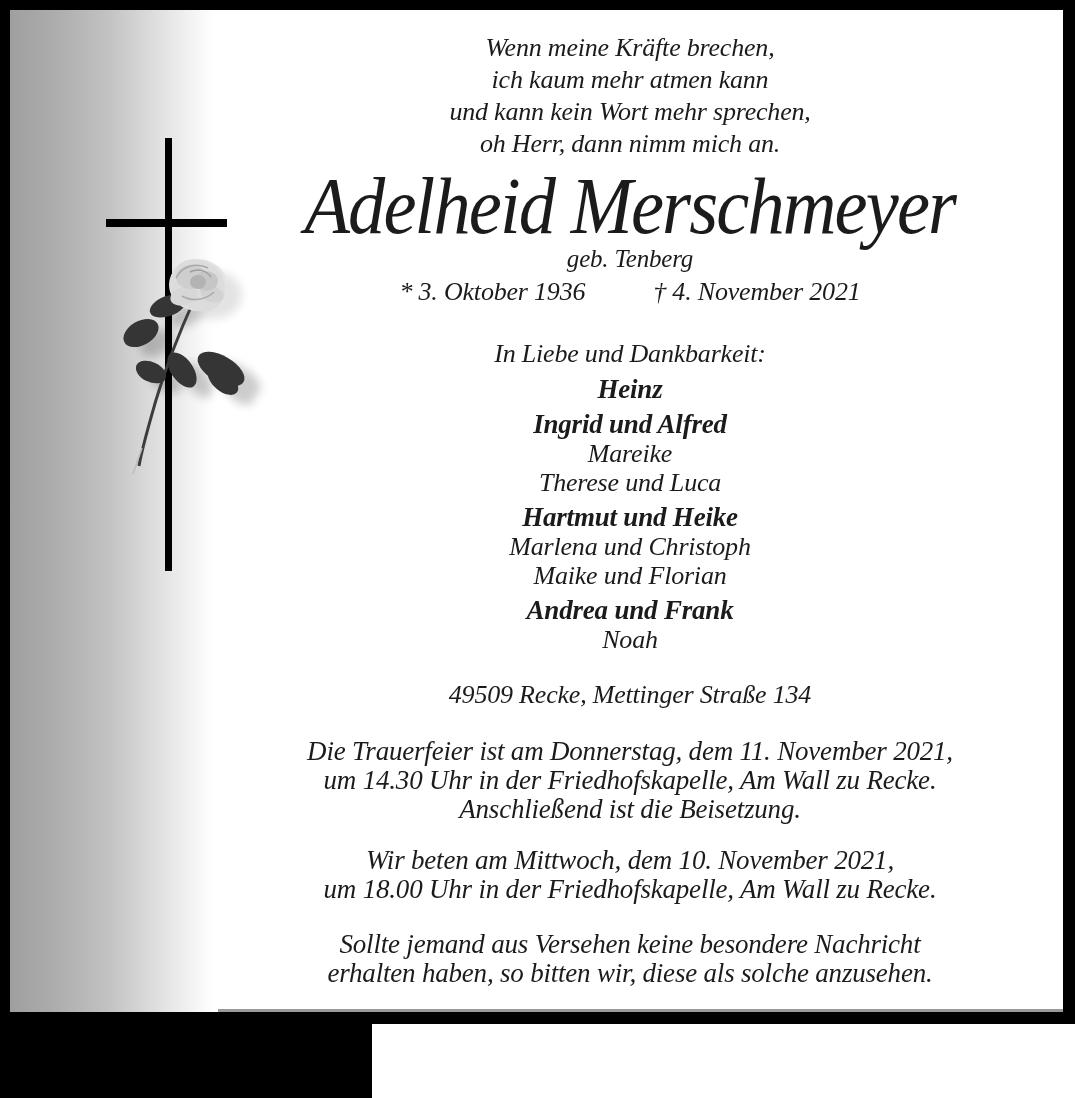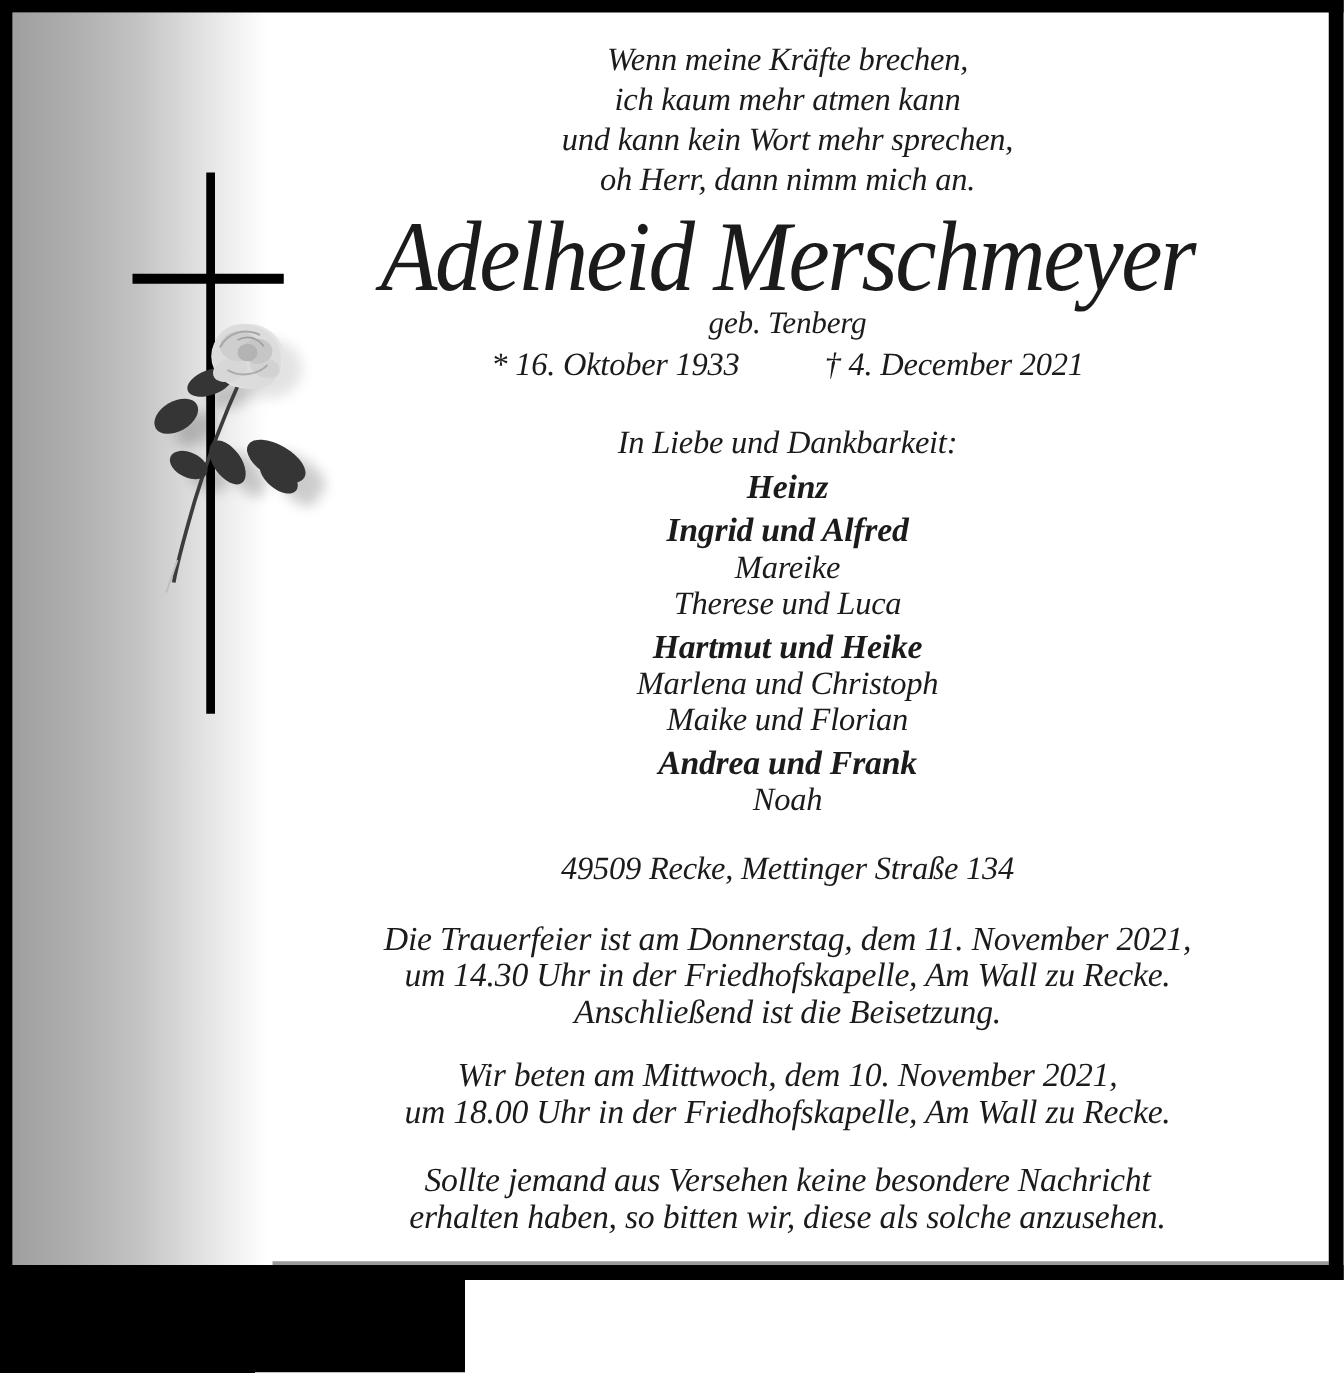--- a/index.html
+++ b/index.html
@@ -112,21 +112,21 @@
 
 <div class="notice">
   <div class="poem-line">Wenn meine Kräfte brechen,</div>
   <div class="poem-line">ich kaum mehr atmen kann</div>
   <div class="poem-line">und kann kein Wort mehr sprechen,</div>
   <div class="poem-line">oh Herr, dann nimm mich an.</div>
 
   <div class="deceased-name"><span class="squeeze">Adelheid Merschmeyer</span></div>
   <div class="maiden-name">geb. Tenberg</div>
   <div class="dates">
-    <span class="birth">* 16. Oktober 1933</span><span>† 4. December 2021</span>
+    <span class="birth">* 3. Oktober 1936</span><span>† 4. November 2021</span>
   </div>
 
   <div class="mourn-intro">In Liebe und Dankbarkeit:</div>
   <div class="mourner bold first">Heinz</div>
   <div class="mourner bold">Ingrid und Alfred</div>
   <div class="mourner">Mareike</div>
   <div class="mourner">Therese und Luca</div>
   <div class="mourner bold">Hartmut und Heike</div>
   <div class="mourner">Marlena und Christoph</div>
   <div class="mourner">Maike und Florian</div>

